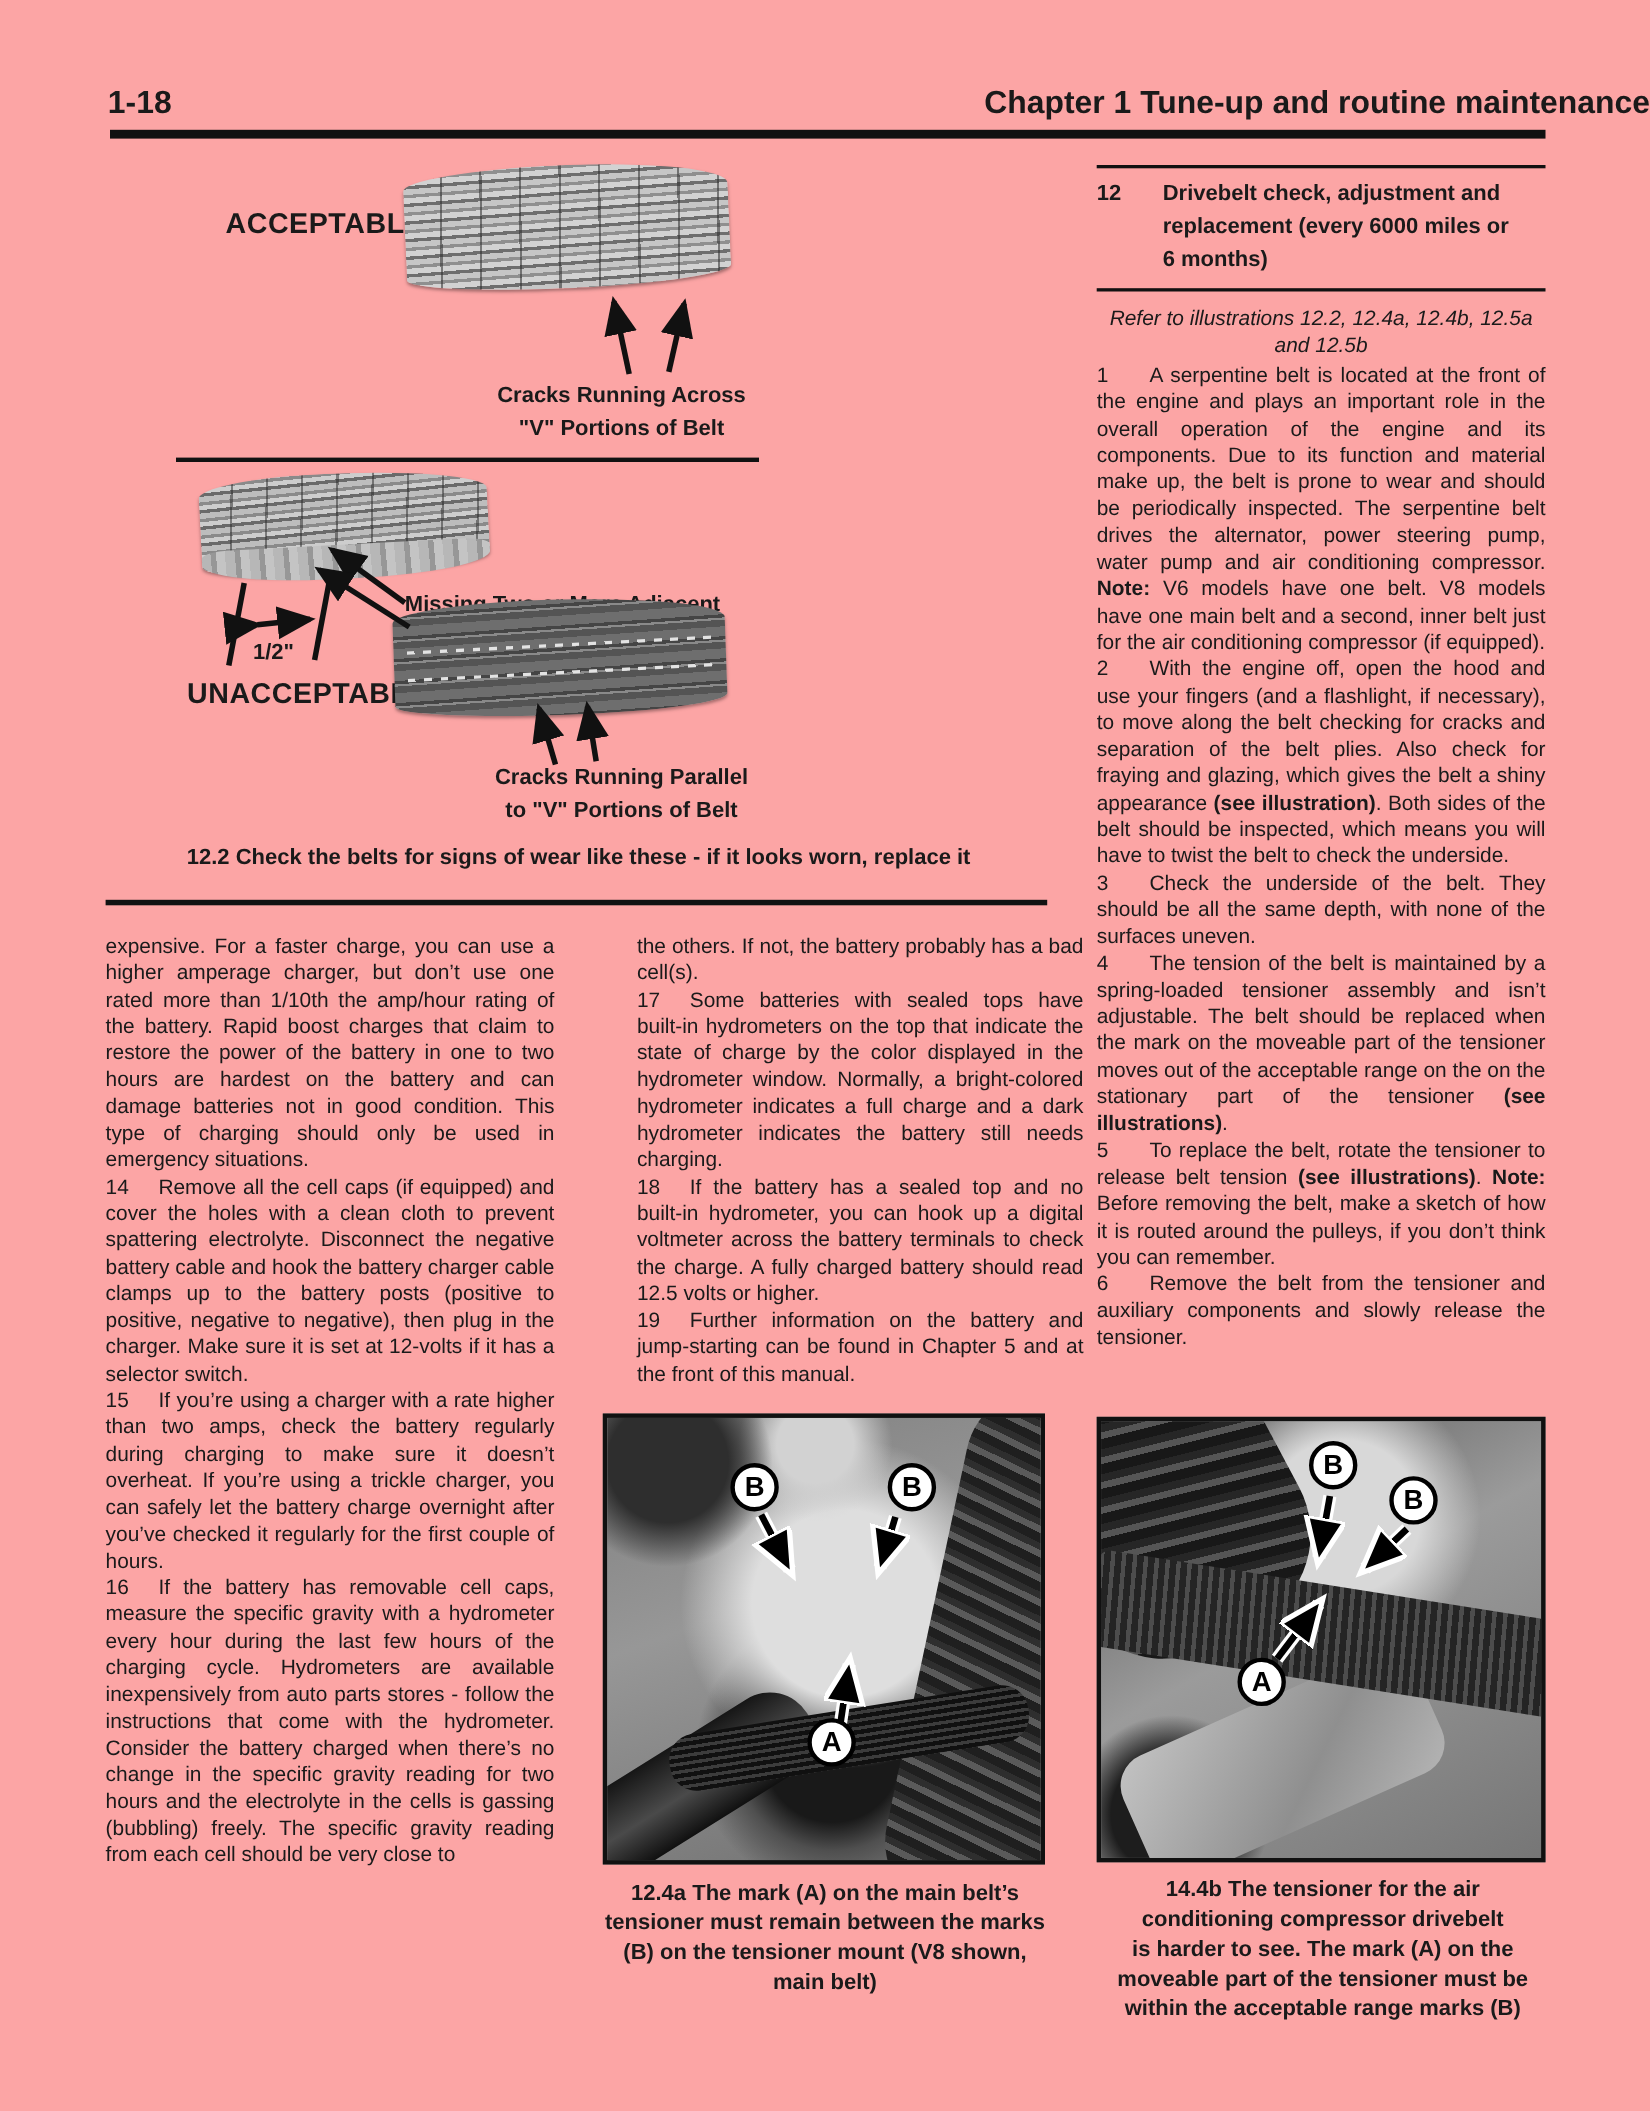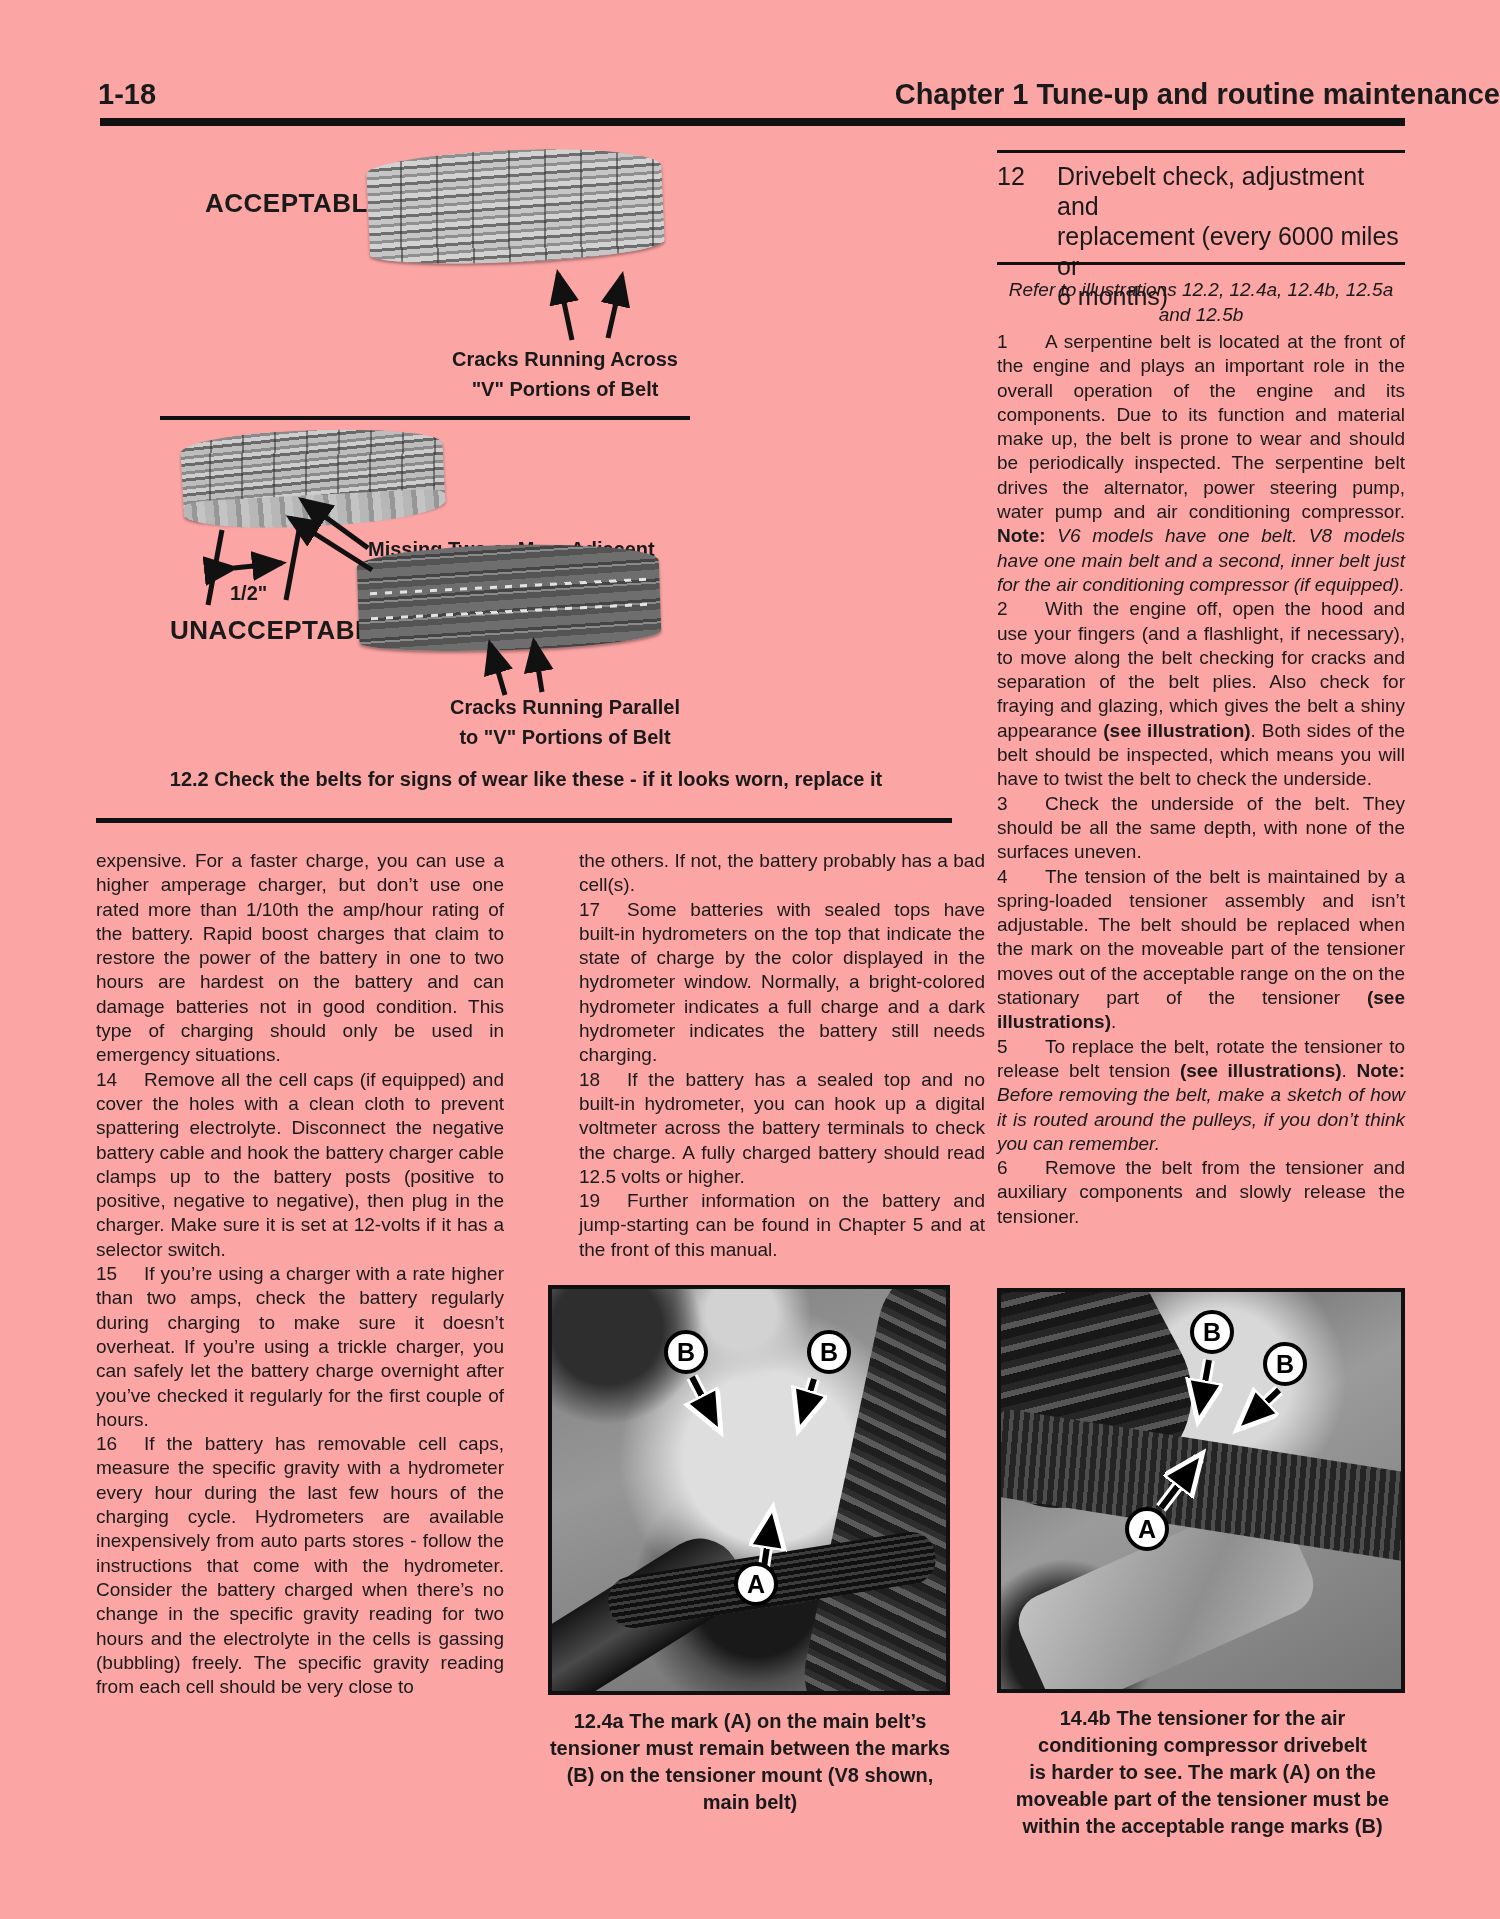--- a/index.html
+++ b/index.html
@@ -38,23 +38,23 @@
     background:repeating-linear-gradient(90deg,#e3e3e3 0 7px,transparent 7px 15px);}
   .belt-c::before{top:38%;transform:rotate(-1deg);}
   .belt-c::after{top:62%;transform:rotate(-1deg);}
   
   .figcap{font-size:20px;font-weight:bold;line-height:27px;}
   
   .col{font-size:19px;line-height:24.3px;text-align:justify;}
   .para{margin:0;}
   .pnum{display:inline-block;min-width:48px;}
   .b{font-weight:bold;}
-  .i{font-style:italic;}
+  .i{}
   .refer{font-style:italic;font-size:19px;line-height:25px;}
-  .sechead{font-size:25px;font-weight:normal;line-height:30px;}
+  .sechead{font-size:20px;font-weight:bold;line-height:30px;}
   .sechead .num{position:absolute;left:0;top:0;}
   .sechead .lines{margin-left:60px;}
   
   .photo{position:absolute;border:4px solid #111;box-sizing:border-box;overflow:hidden;background:#8c8c8c;}
   .photo .layer{position:absolute;}
   .marker{position:absolute;width:44px;height:44px;border-radius:50%;background:#fff;border:4px solid #000;
     box-sizing:border-box;display:flex;align-items:center;justify-content:center;
     font-size:25px;font-weight:bold;color:#000;z-index:3;}
   .photo svg{position:absolute;left:0;top:0;z-index:2;}
   .diag-svg{position:absolute;left:96px;top:140px;z-index:2;}

